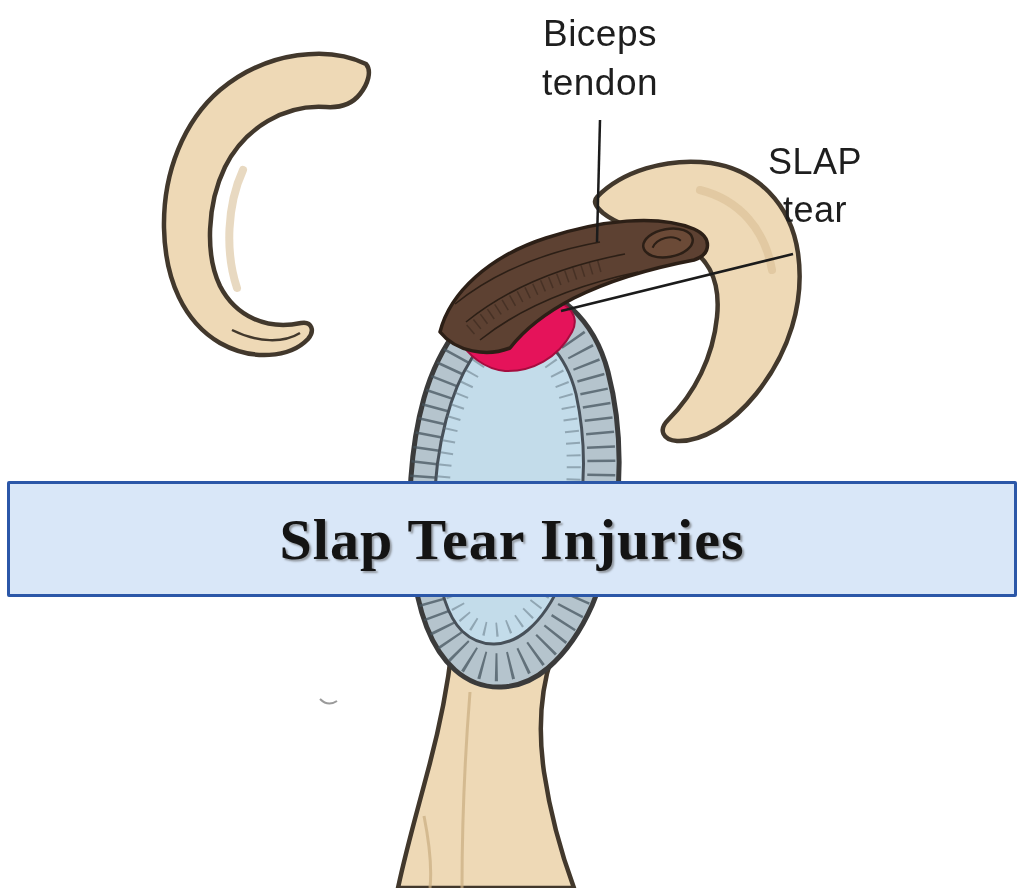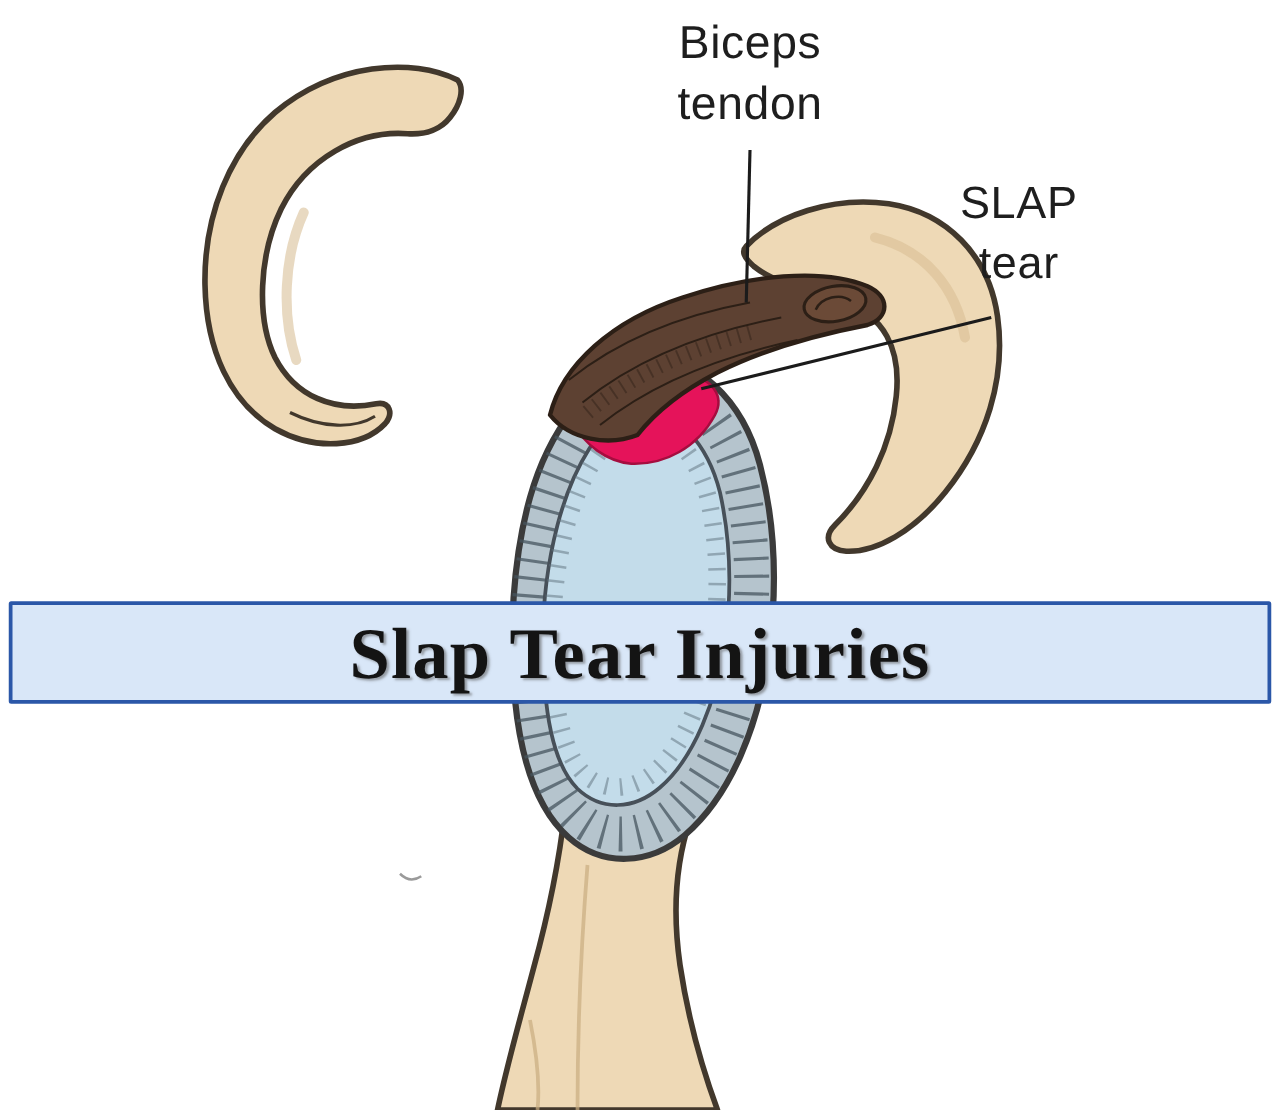--- a/index.html
+++ b/index.html
@@ -11,21 +11,21 @@
 
   .anno {
     position:absolute; text-align:center; color:#1e1e1e;
     font-size:37px; line-height:1.32; letter-spacing:0.5px;
     font-family:"Liberation Sans", sans-serif;
   }
   #biceps-label { left:505px; top:10px;  width:190px; }
   #slap-label   { left:745px; top:138px; width:140px; font-size:36px; }
 
   .banner {
-    position:absolute; left:7px; top:481px; width:1010px; height:82px;
+    position:absolute; left:7px; top:481px; width:1010px; height:116px;
     background:#d9e7f8; border:3px solid #2b57a8; border-radius:2px;
     box-sizing:border-box; display:flex; align-items:center; justify-content:center;
   }
   .banner-title {
     font-family:"Liberation Serif", serif;
     font-size:58px; font-weight:600; color:#141414;
     text-shadow:2px 2px 2px rgba(90,90,90,0.55);
     letter-spacing:1px;
   }
 </style>

